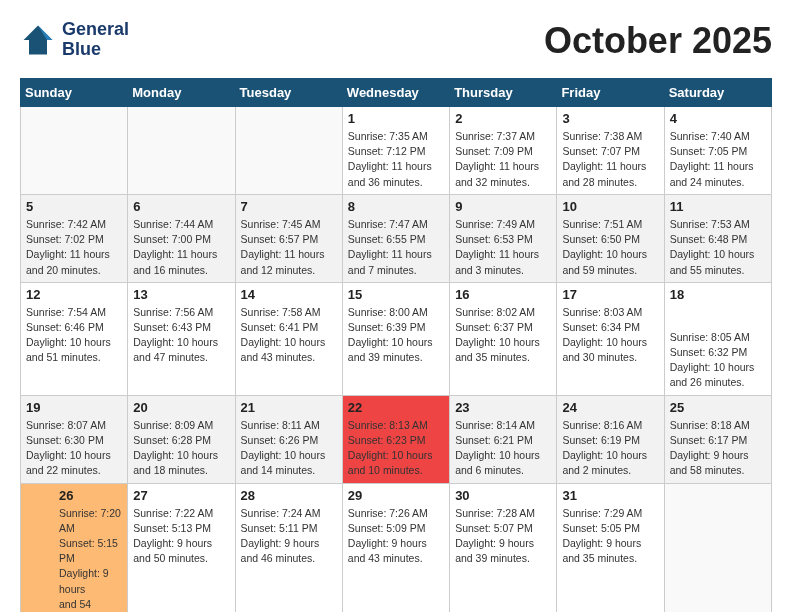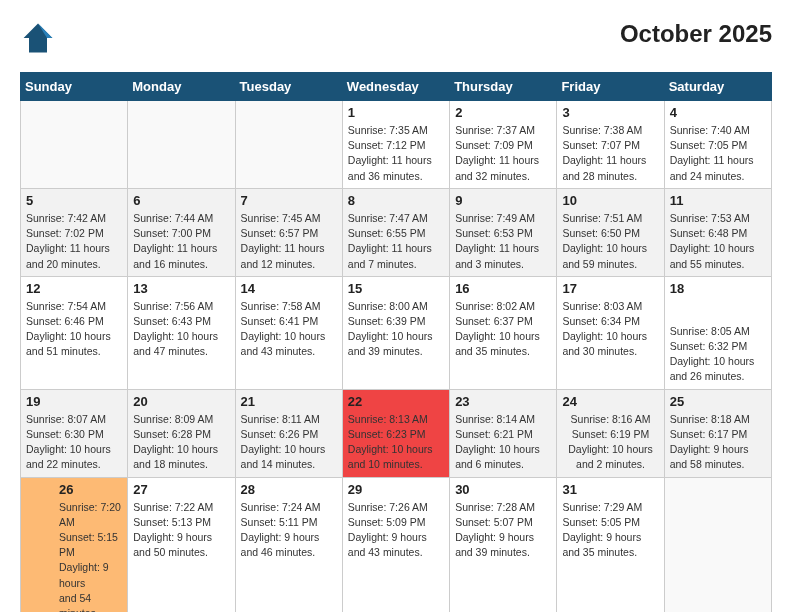--- a/index.html
+++ b/index.html
@@ -28,21 +28,21 @@
       line-height: 1.1;
     }
     .logo-icon {
       width: 36px;
       height: 36px;
     }
     .title-area {
       text-align: right;
     }
     .month-title {
-      font-size: 24px;
+      font-size: 36px;
       font-weight: bold;
       color: #222;
     }
     .location-title {
       font-size: 16px;
       color: #444;
     }
     .calendar {
       width: 100%;
       border-collapse: collapse;
@@ -91,20 +91,24 @@
   </style>
 </head>
 <body>
 
 <div class="header-area">
   <div class="logo">
     <svg class="logo-icon" viewBox="0 0 40 40">
       <polygon points="20,4 36,20 30,20 30,36 10,36 10,20 4,20" fill="#1a5276"></polygon>
       <polygon points="20,4 36,20 30,20" fill="#2980b9"></polygon>
     </svg>
+    <div class="logo-text">
+      <div>General</div>
+      <div>Blue</div>
+    </div>
   </div>
   <div class="title-area">
     <div class="month-title">October 2025</div>
   </div>
 </div>
 
 <table class="calendar">
   <thead>
     <tr>
     <th>Sunday</th>
@@ -283,21 +287,21 @@
         </td>
         <td style="background: rgb(242, 242, 242);">
           <span class="day-number">23</span>
           <div class="day-info" style="white-space: pre-line;">Sunrise: 8:14 AM
 Sunset: 6:21 PM
 Daylight: 10 hours
 and 6 minutes.</div>
         </td>
         <td style="background: rgb(242, 242, 242);">
           <span class="day-number">24</span>
-          <div class="day-info" style="white-space: pre-line; text-align: center;">Sunrise: 8:16 AM
+          <div class="day-info" style="white-space: pre-line;">Sunrise: 8:16 AM
 Sunset: 6:19 PM
 Daylight: 10 hours
 and 2 minutes.</div>
         </td>
         <td style="background: rgb(242, 242, 242);">
           <span class="day-number">25</span>
           <div class="day-info" style="white-space: pre-line;">Sunrise: 8:18 AM
 Sunset: 6:17 PM
 Daylight: 9 hours
 and 58 minutes.</div>

